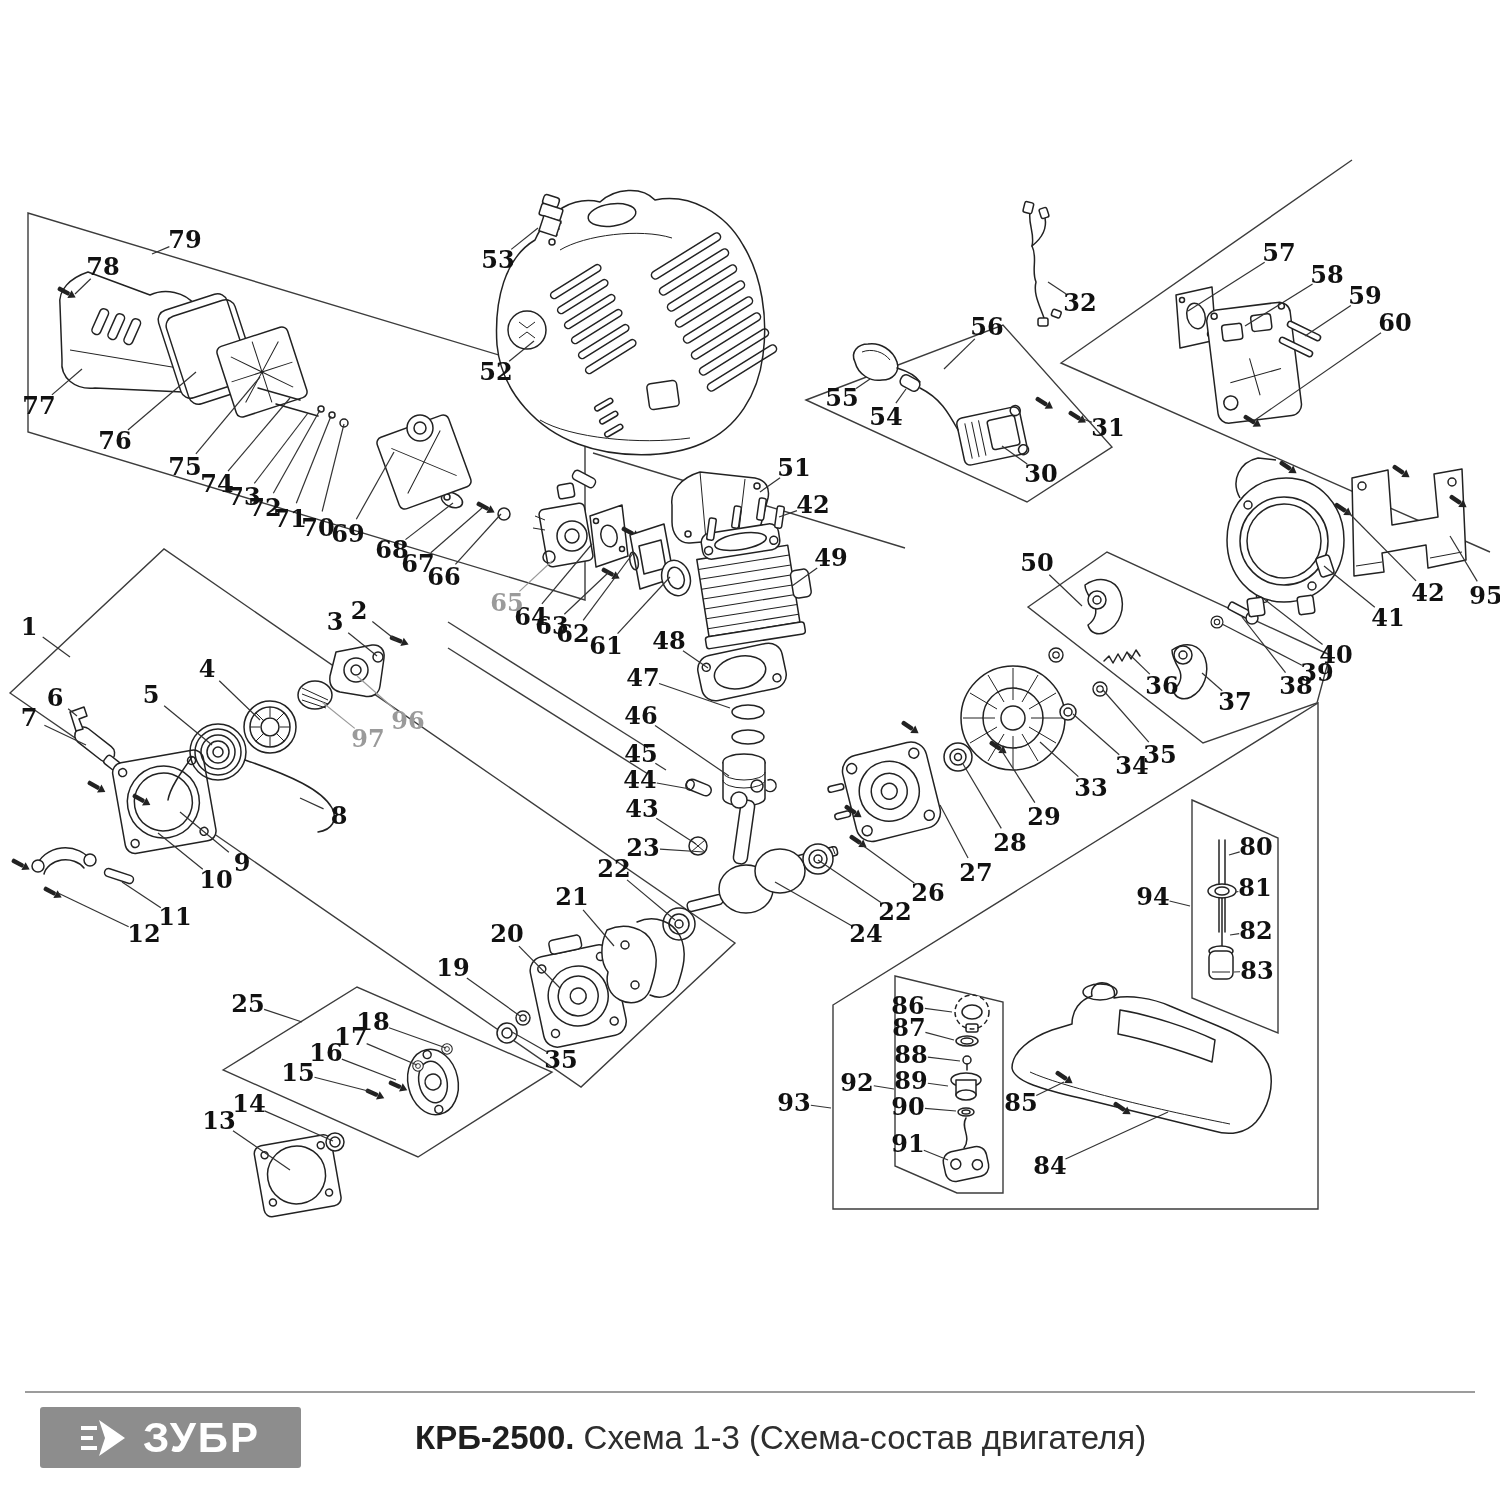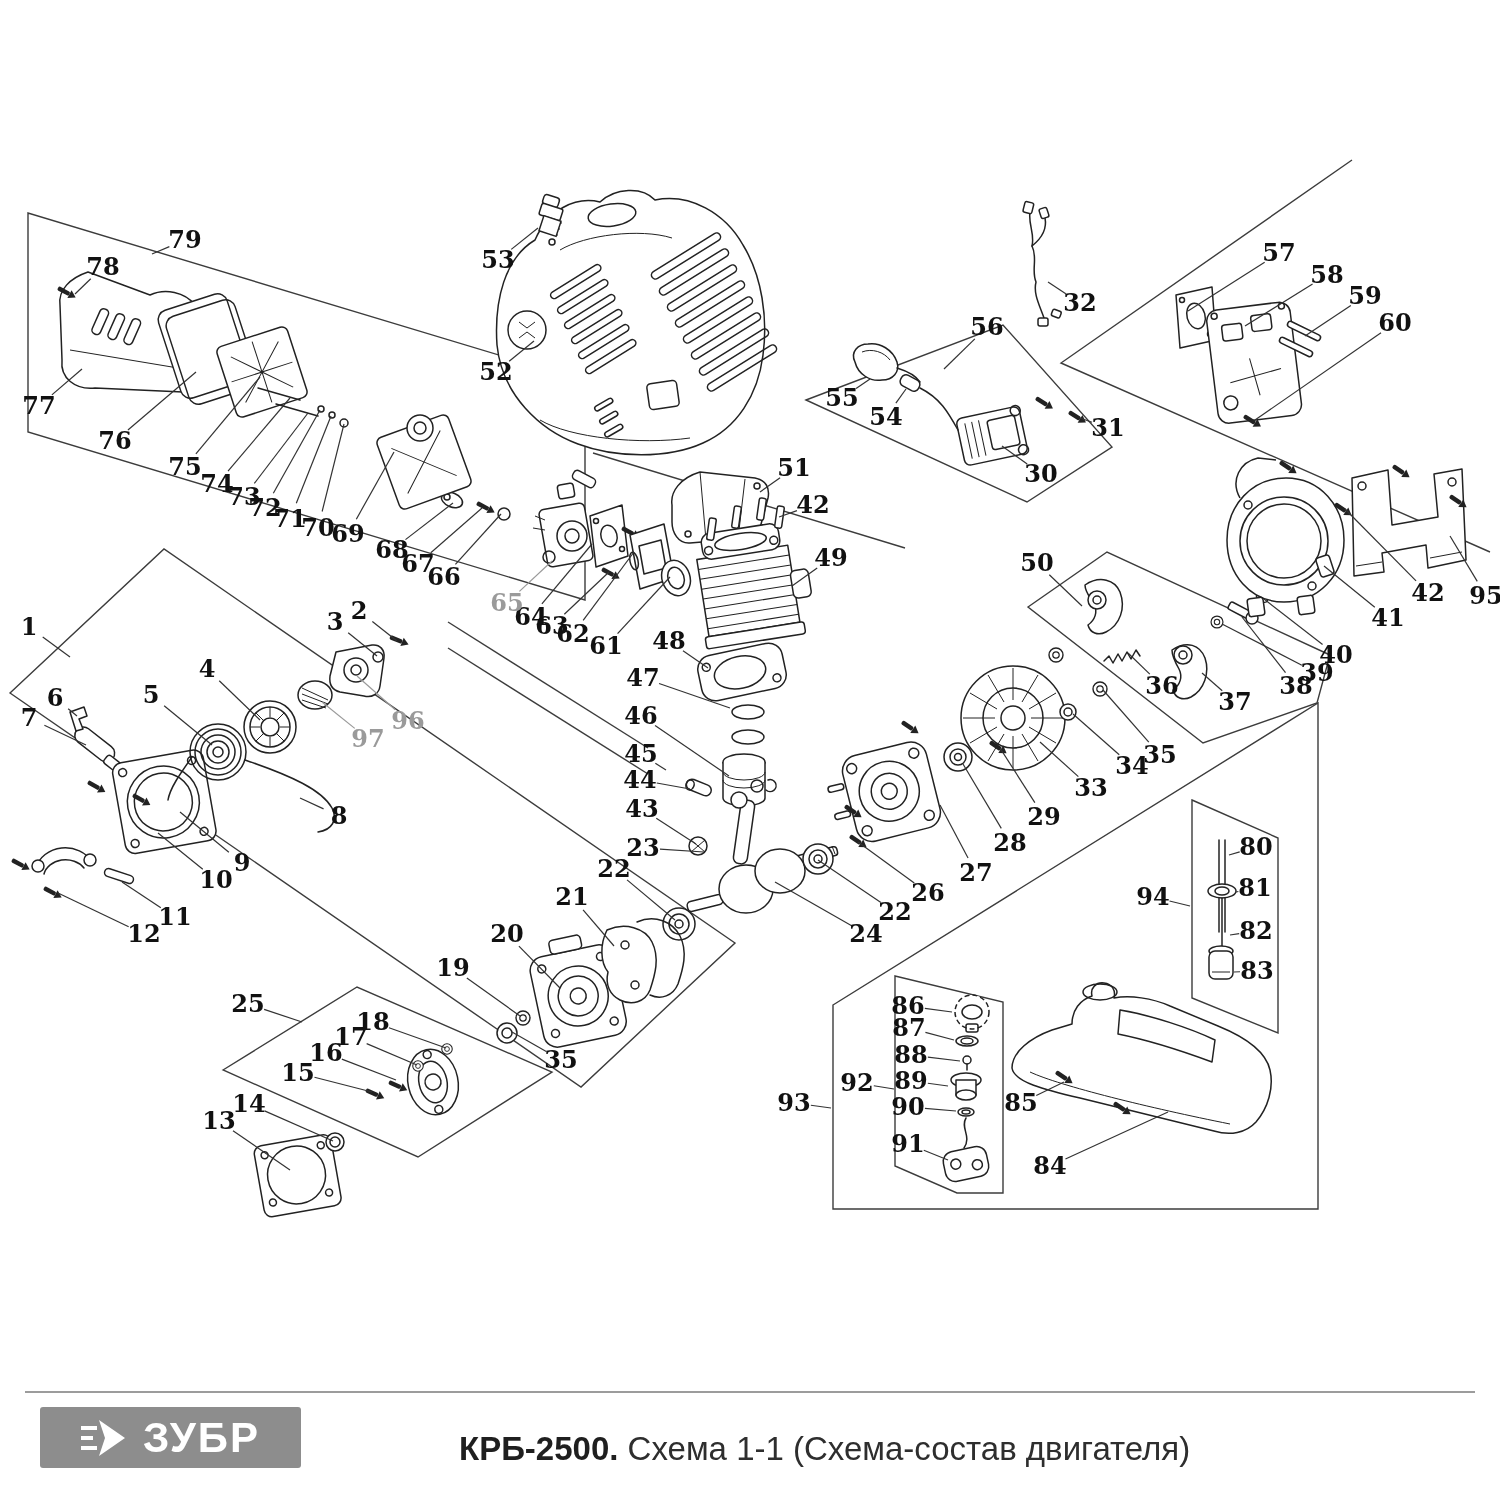--- a/index.html
+++ b/index.html
@@ -9,22 +9,22 @@
   
   .pt{stroke:#222;fill:none;stroke-width:1.5;stroke-linejoin:round;stroke-linecap:round;}
   .ptw{stroke:#222;fill:#fff;stroke-width:1.5;stroke-linejoin:round;}
   .box{stroke:#3c3c3c;fill:none;stroke-width:1.4;stroke-linejoin:miter;}
   .thin{stroke:#222;fill:none;stroke-width:1;}
   
   #footer-line{position:absolute;left:25px;top:1391px;width:1450px;height:0;border-top:2px solid #9c9c9c;}
   #logo-box{position:absolute;left:40px;top:1407px;width:261px;height:61px;border-radius:3px;
             display:flex;align-items:center;justify-content:center;gap:10px;}
   #logo-text{font-weight:bold;font-size:42px;letter-spacing:2px;font-family:"Liberation Sans",sans-serif;}
-  #title-wrap{position:absolute;left:415px;top:1407px;height:61px;display:flex;align-items:flex-end;
-              font-size:33px;color:#1f1f1f;white-space:pre;margin-left:44px;}
+  #title-wrap{position:absolute;left:415px;top:1407px;height:61px;display:flex;align-items:center;
+              font-size:33px;color:#1f1f1f;white-space:pre;}
   #title-model{font-weight:bold;}
   #title-schema{font-weight:normal;color:#2e2e2e;}
 </style>
 </head>
 <body>
 
 <div id="stage">
 
   <svg id="drawing" width="1500" height="1500" viewBox="0 0 1500 1500">
     <defs>
@@ -696,15 +696,15 @@
   <div id="footer-line" style="border-top-color: rgb(156, 156, 156);"></div>
   <div id="logo-box" style="background: rgb(141, 141, 141);">
     <svg width="52" height="40" viewBox="0 0 52 40">
       <rect x="0" y="8" width="16" height="4" fill="#fff"></rect>
       <rect x="0" y="18" width="12" height="4" fill="#fff"></rect>
       <rect x="0" y="28" width="16" height="4" fill="#fff"></rect>
       <path d="M18,2 L44,20 L18,38 L24,20 Z" fill="#fff"></path>
     </svg>
     <span id="logo-text" style="color: rgb(255, 255, 255);">ЗУБР</span>
   </div>
-  <div id="title-wrap"><span id="title-model">КРБ-2500.</span><span id="title-schema"> Схема 1-1 (Схема-состав двигателя)</span></div>
+  <div id="title-wrap"><span id="title-model">КРБ-2500.</span><span id="title-schema"> Схема 1-3 (Схема-состав двигателя)</span></div>
 
 </div>
 
 </body></html>

